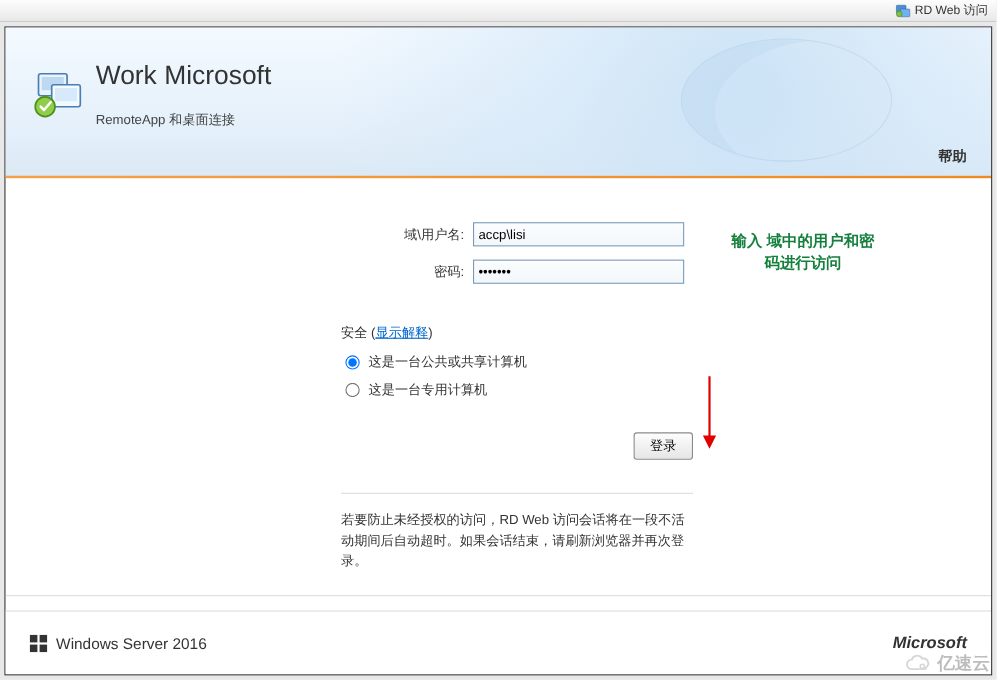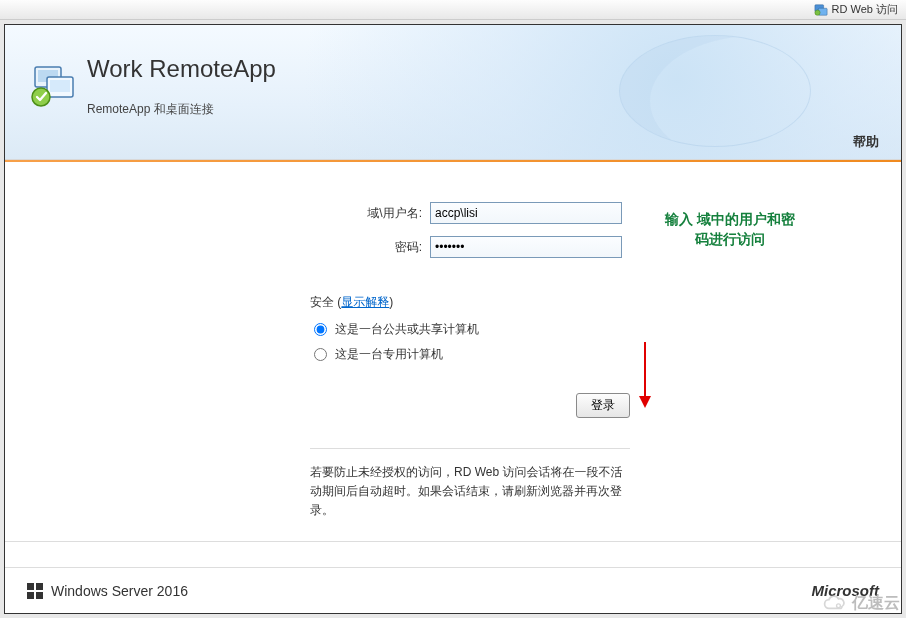--- a/index.html
+++ b/index.html
@@ -152,21 +152,21 @@
     .notice {
       margin: 0 12px 0 305px;
       width: 320px;
       font-size: 12px;
       color: #333;
       line-height: 1.6;
     }
     .footer {
       position: absolute;
       bottom: 0; left: 0; right: 0;
-      height: 46px;
+      height: 58px;
       border-top: 1px solid #ddd;
       background: #fff;
       display: flex;
       justify-content: space-between;
       align-items: center;
       padding: 0 22px;
     }
     .win-brand {
       display: flex;
       align-items: center;
@@ -234,21 +234,21 @@
         <svg viewBox="0 0 48 48">
           <rect x="6" y="4" width="26" height="20" rx="2" fill="#e9f3fb" stroke="#4a7db0" stroke-width="1.5"></rect>
           <rect x="9" y="7" width="20" height="12" fill="#bcd9f1"></rect>
           <rect x="18" y="14" width="26" height="20" rx="2" fill="#f2f9ff" stroke="#4a7db0" stroke-width="1.5"></rect>
           <rect x="21" y="17" width="20" height="12" fill="#d6eafb"></rect>
           <circle cx="12" cy="34" r="9" fill="#8fce4a" stroke="#4d8f17" stroke-width="1.5"></circle>
           <path d="M8 34 L11 37 L17 30" stroke="#fff" stroke-width="2.3" fill="none" stroke-linecap="round" stroke-linejoin="round"></path>
         </svg>
       </span>
       <div class="title-block">
-        <div class="title">Work RemoteApp</div>
+        <div class="title">Work Microsoft</div>
         <div class="subtitle">RemoteApp 和桌面连接</div>
       </div>
     </div>
     <div class="help-link">帮助</div>
   </div>
   <div class="orange-line"></div>
 
   <div class="content">
 
     <div class="form-area">

